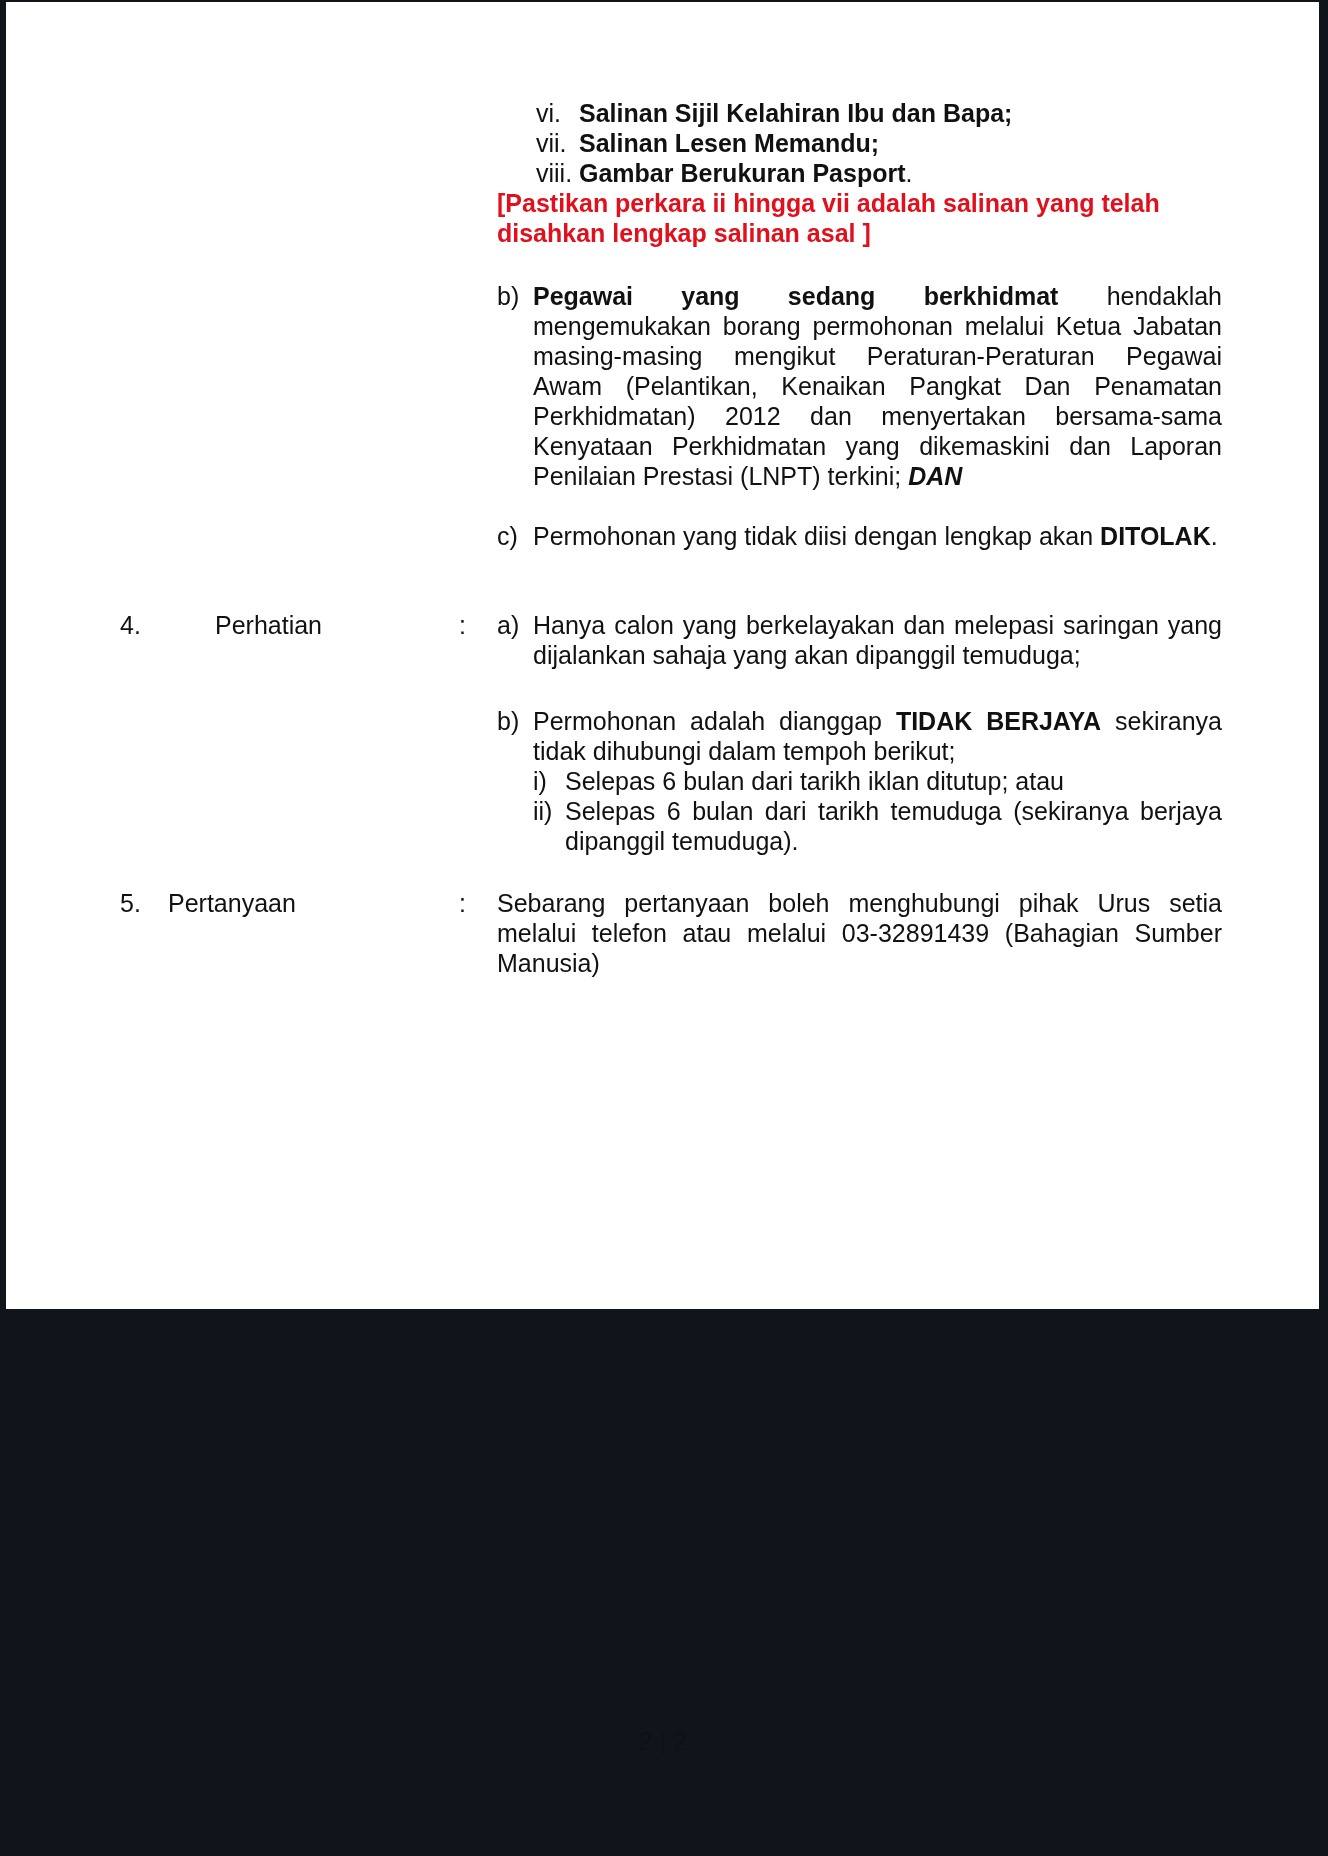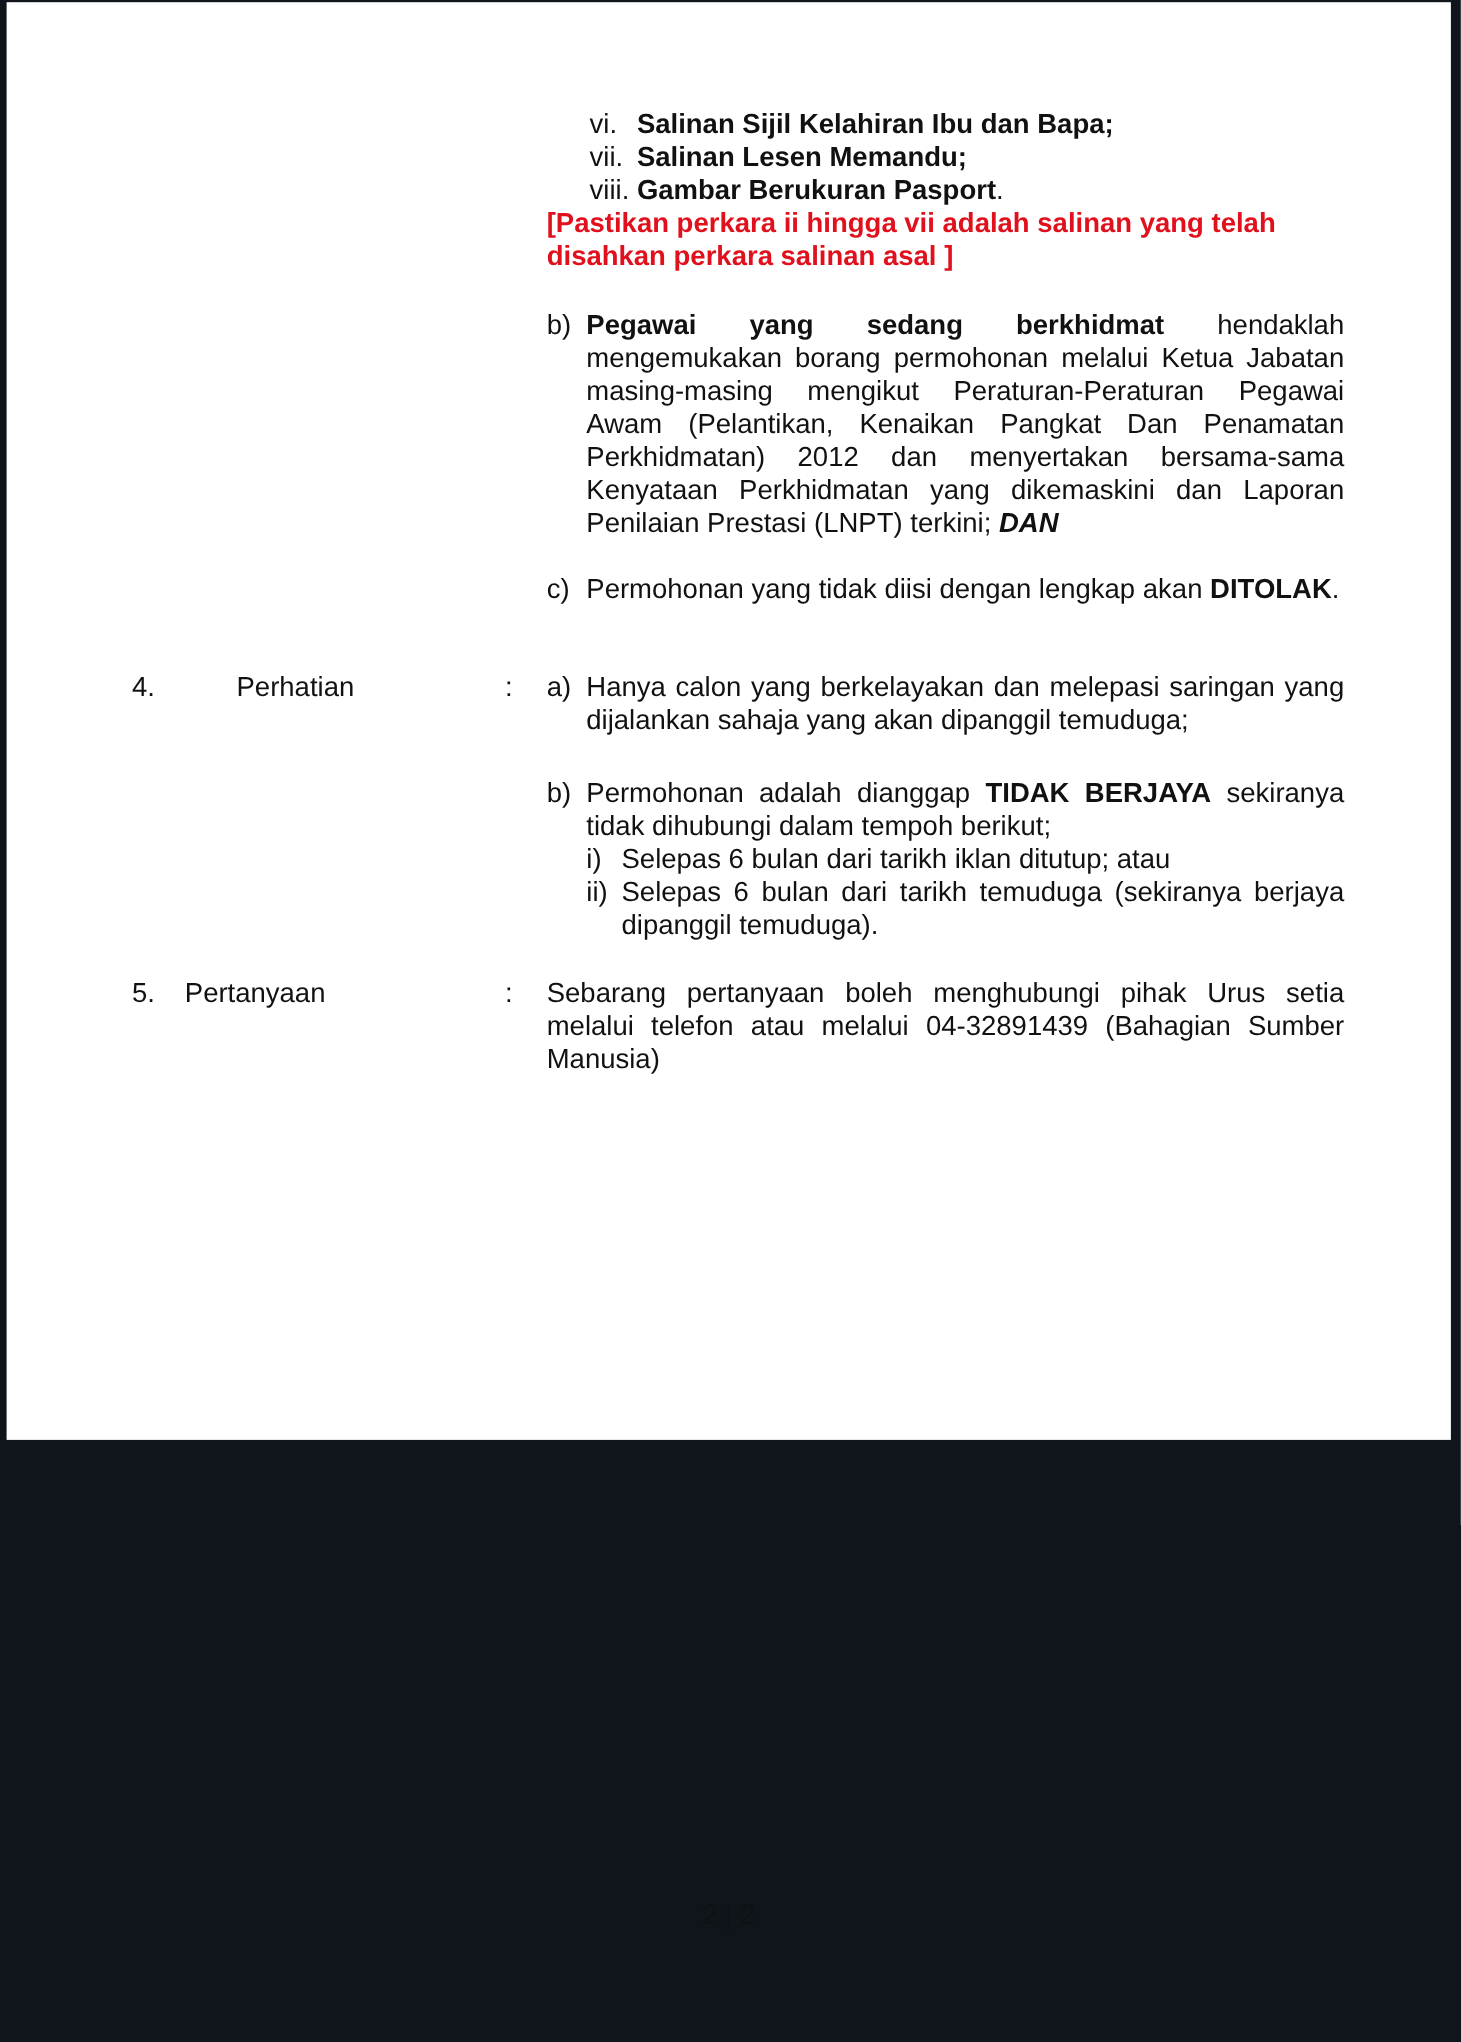--- a/index.html
+++ b/index.html
@@ -45,21 +45,21 @@
     <span class="num">vii.</span>
     <span class="lbl b">Salinan Lesen Memandu;</span>
   </div>
   <div class="roman-row txt" style="top:156px;">
     <span class="num">viii.</span>
     <span class="lbl"><span class="b">Gambar Berukuran Pasport</span><span>.</span></span>
   </div>
 
   <div class="note txt red" style="top:186px;">
     <div>[Pastikan perkara ii hingga vii adalah salinan yang telah</div>
-    <div>disahkan perkara salinan asal ]</div>
+    <div>disahkan lengkap salinan asal ]</div>
   </div>
 
   <div class="item txt" style="top:279px;">
     <span class="letter">b)</span>
     <div class="body just"><span class="b">Pegawai yang sedang berkhidmat</span><span> hendaklah mengemukakan borang permohonan melalui Ketua Jabatan masing-masing mengikut Peraturan-Peraturan Pegawai Awam (Pelantikan, Kenaikan Pangkat Dan Penamatan Perkhidmatan) 2012 dan menyertakan bersama-sama Kenyataan Perkhidmatan yang dikemaskini dan Laporan Penilaian Prestasi (LNPT) terkini; </span><span class="bi">DAN</span></div>
   </div>
 
   <div class="item txt" style="top:519px;">
     <span class="letter">c)</span>
     <div class="body just"><span>Permohonan yang tidak diisi dengan lengkap akan </span><span class="b">DITOLAK</span><span>.</span></div>
@@ -88,17 +88,17 @@
           <span>Selepas 6 bulan dari tarikh temuduga (sekiranya berjaya dipanggil temuduga).</span>
         </div>
       </div>
     </div>
   </div>
 
   <div class="txt">
     <span class="sec-num txt" style="top:886px;">5.</span>
     <span class="sec-label txt" style="top:886px;">Pertanyaan</span>
     <span class="sec-colon txt" style="top:886px;">:</span>
-    <div class="item txt just" style="top:886px;">Sebarang pertanyaan boleh menghubungi pihak Urus setia melalui telefon atau melalui 04-32891439 (Bahagian Sumber Manusia)</div>
+    <div class="item txt just" style="top:886px;">Sebarang pertanyaan boleh menghubungi pihak Urus setia melalui telefon atau melalui 03-32891439 (Bahagian Sumber Manusia)</div>
   </div>
 
   <div class="pageno txt" style="top:1724px;">2 | 2</div>
 </div>
 
 </body></html>

